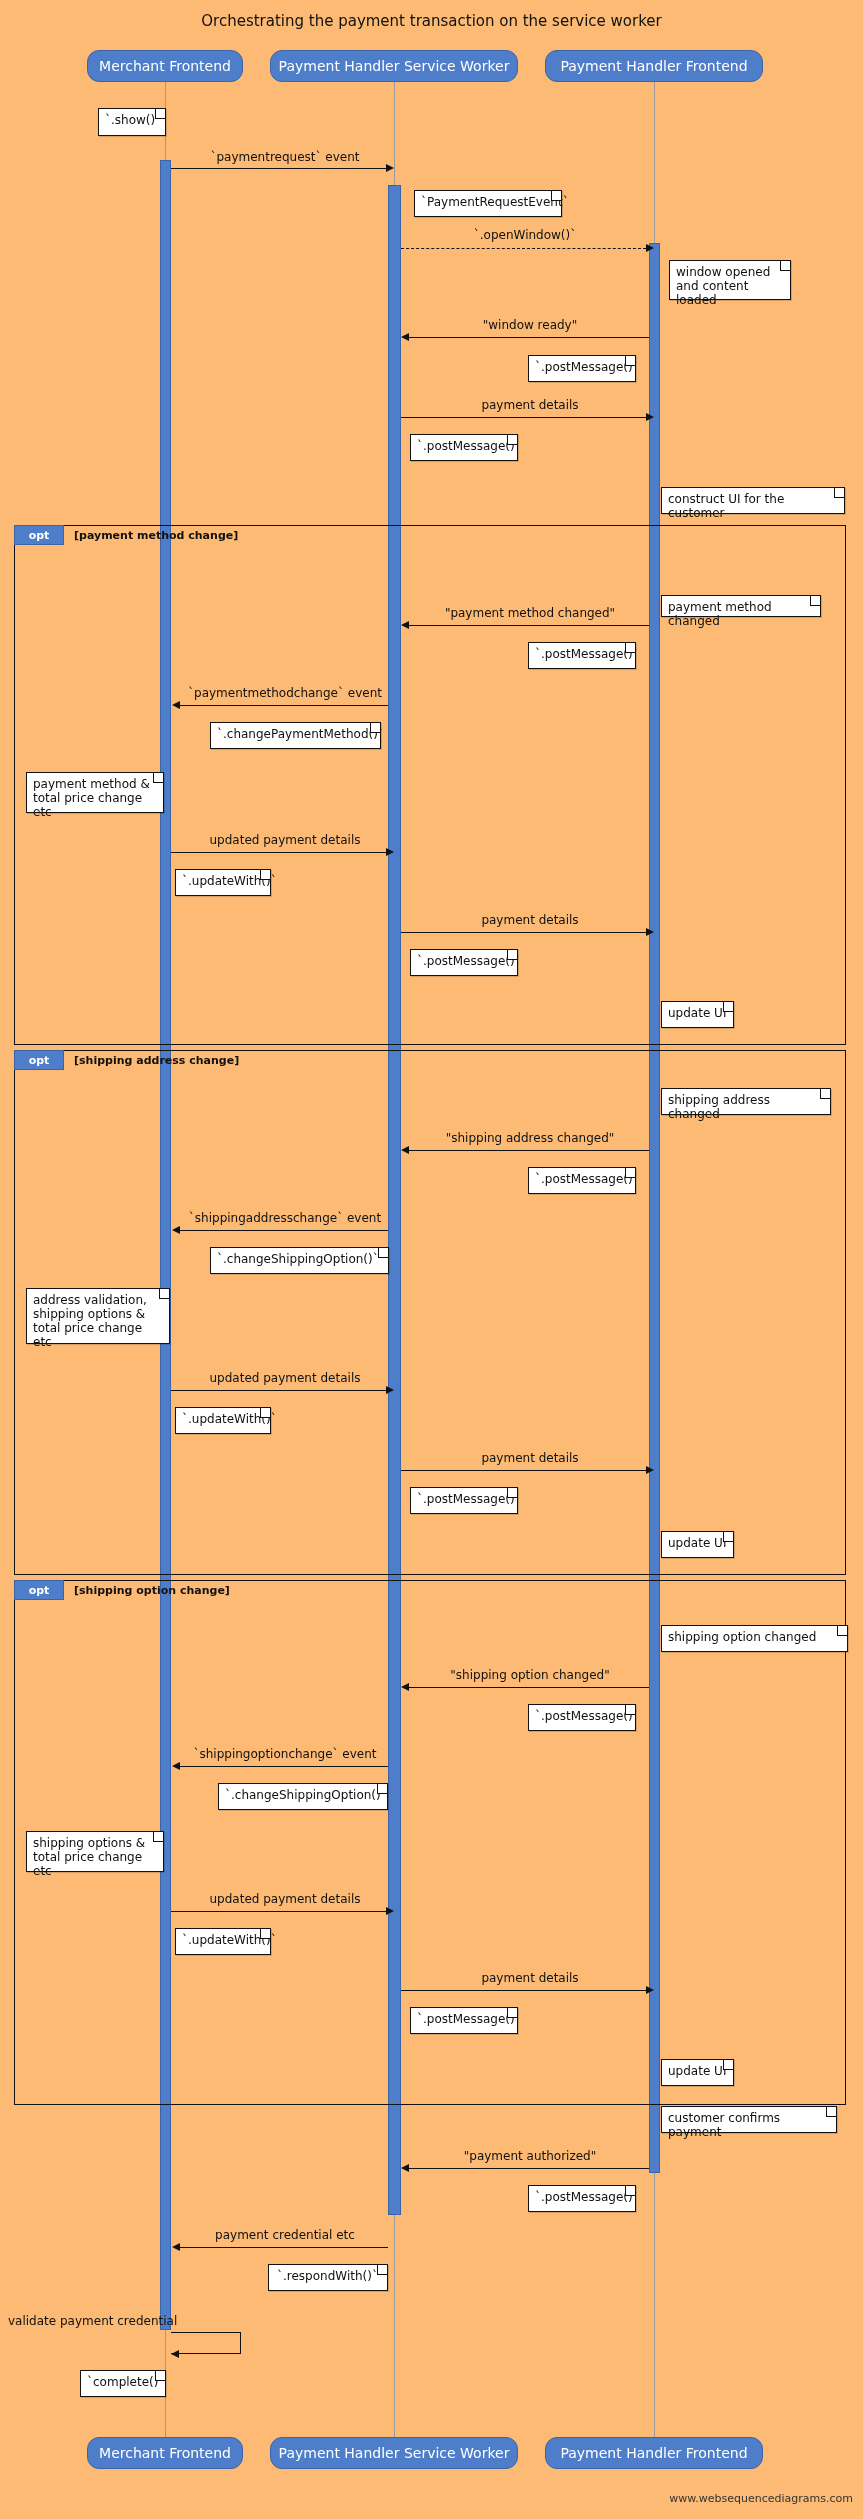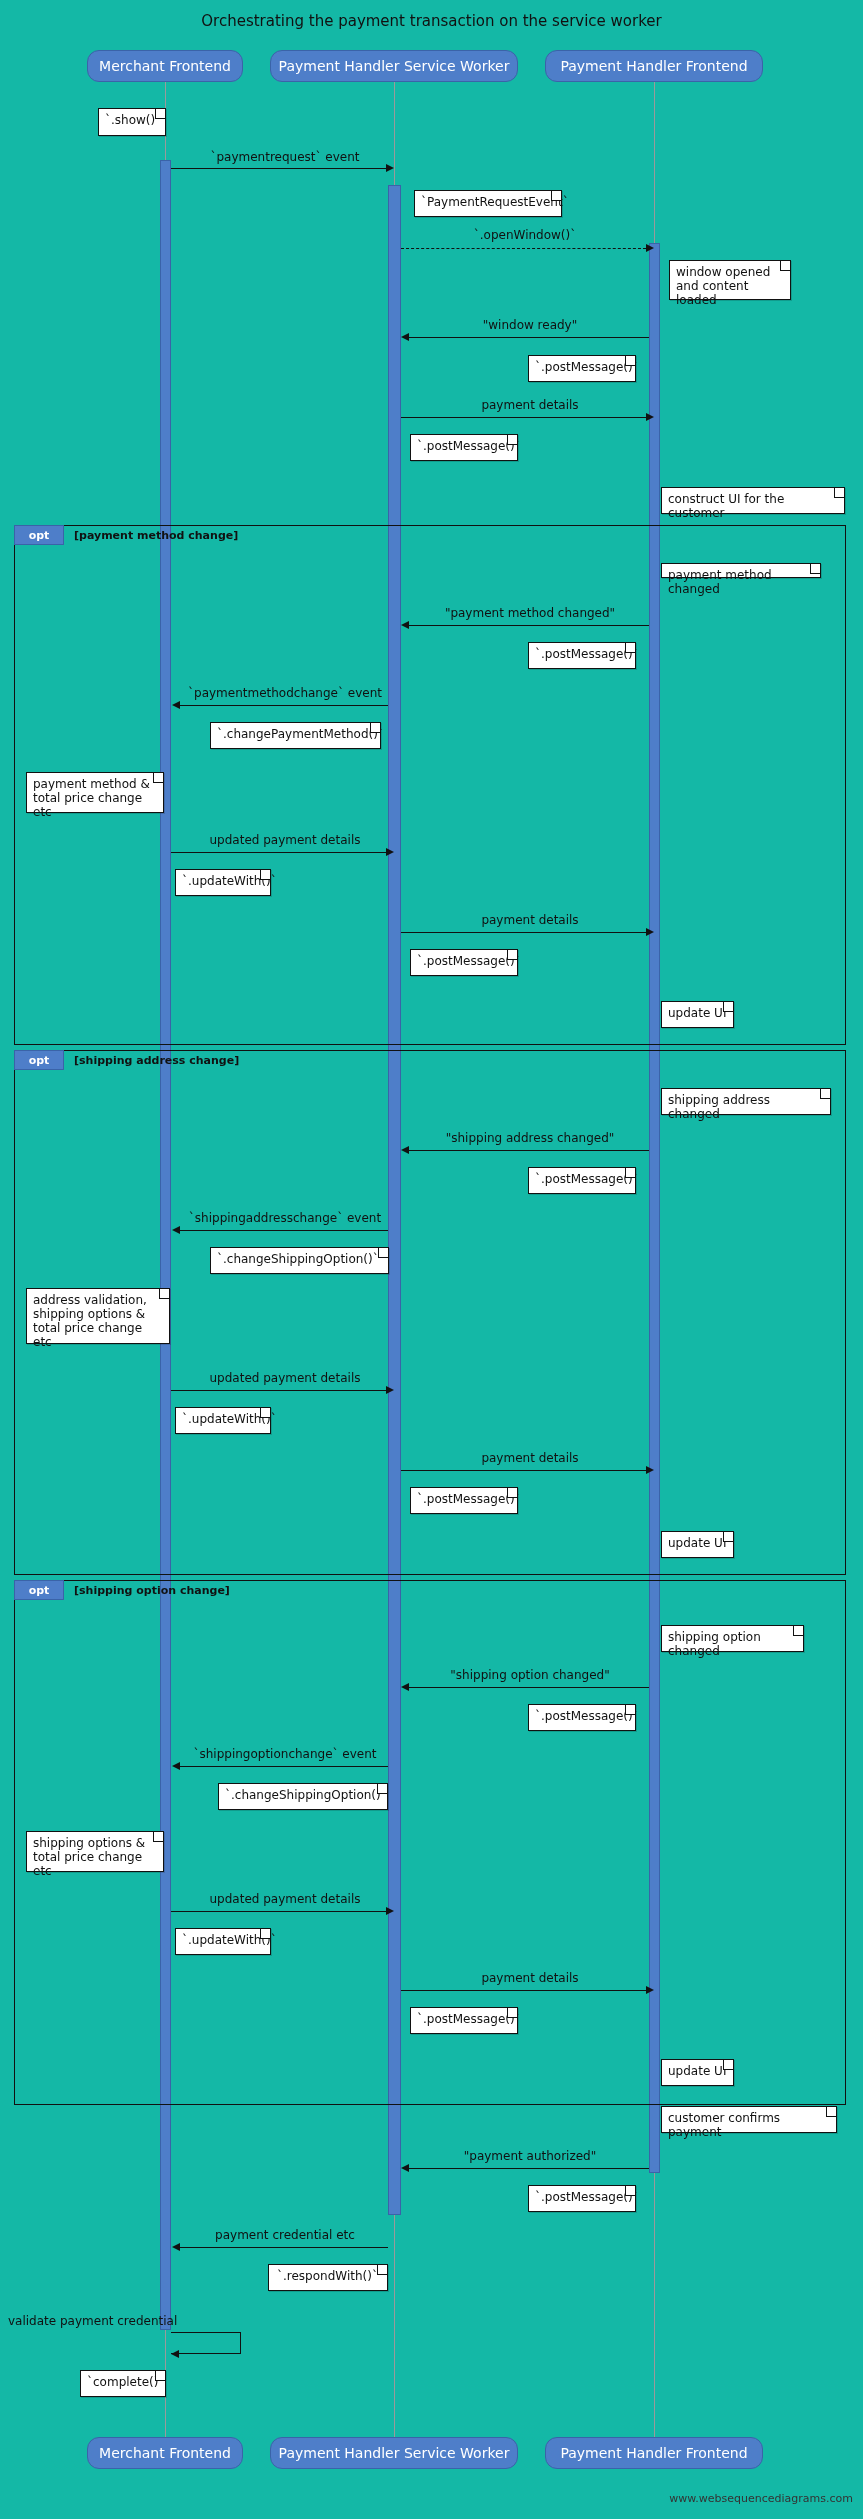--- a/index.html
+++ b/index.html
@@ -1,17 +1,17 @@
 <!DOCTYPE html>
 <html><head>
 <meta charset="utf-8">
 <style>
   html,body{margin:0;padding:0;background:#ffffff;}
   body{font-family:"DejaVu Sans","Liberation Sans",sans-serif;}
-  #root{position:relative;width:863px;height:2519px;overflow:hidden;background:#14b8a6;}
+  #root{position:relative;width:863px;height:2519px;overflow:hidden;background:#fdba74;}
 
   .title{position:absolute;left:0;width:863px;text-align:center;font-size:15px;color:#111;}
 
   .actor{position:absolute;background:#4e7ec9;border:1px solid #3a63a8;color:#ffffff;
          font-size:14px;display:flex;align-items:center;justify-content:center;
          border-radius:12px;box-sizing:border-box;}
 
   .lifeline{position:absolute;width:1px;background:#9a9a9a;}
 
   .activation{position:absolute;background:#4e7ec9;border:1px solid #3a63a8;box-sizing:border-box;}
@@ -123,21 +123,21 @@
     <span class="fold"></span>
     <span>construct UI for the customer</span>
   </div>
 
   <div class="frame" style="left:14px;top:525px;width:832px;height:520px;"></div>
   <div class="frametab" style="left:14px;top:525px;width:50px;height:20px;">
     <span>opt</span>
   </div>
   <div class="framelabel" style="left:74px;top:529px;">[payment method change]</div>
 
-  <div class="note" style="left:661px;top:563px;width:160px;height:15px;">
+  <div class="note" style="left:661px;top:595px;width:160px;height:22px;">
     <span class="fold"></span>
     <span>payment method changed</span>
   </div>
 
   <div class="msglabel" style="left:410px;top:606px;width:240px;">"payment method changed"</div>
   <div class="arrowline" style="left:409px;top:625px;width:240px;"></div>
   <div class="arrowhead left" style="left:401px;top:621px;"></div>
 
   <div class="note" style="left:528px;top:642px;width:108px;height:27px;">
     <span class="fold"></span>
@@ -240,21 +240,21 @@
     <span class="fold"></span>
     <span>update UI</span>
   </div>
 
   <div class="frame" style="left:14px;top:1580px;width:832px;height:525px;"></div>
   <div class="frametab" style="left:14px;top:1580px;width:50px;height:20px;">
     <span>opt</span>
   </div>
   <div class="framelabel" style="left:74px;top:1584px;">[shipping option change]</div>
 
-  <div class="note" style="left:661px;top:1625px;width:143px;height:27px;">
+  <div class="note" style="left:661px;top:1625px;width:187px;height:27px;">
     <span class="fold"></span>
     <span>shipping option changed</span>
   </div>
 
   <div class="msglabel" style="left:410px;top:1668px;width:240px;">"shipping option changed"</div>
   <div class="arrowline" style="left:409px;top:1687px;width:240px;"></div>
   <div class="arrowhead left" style="left:401px;top:1683px;"></div>
 
   <div class="note" style="left:528px;top:1704px;width:108px;height:27px;">
     <span class="fold"></span>

